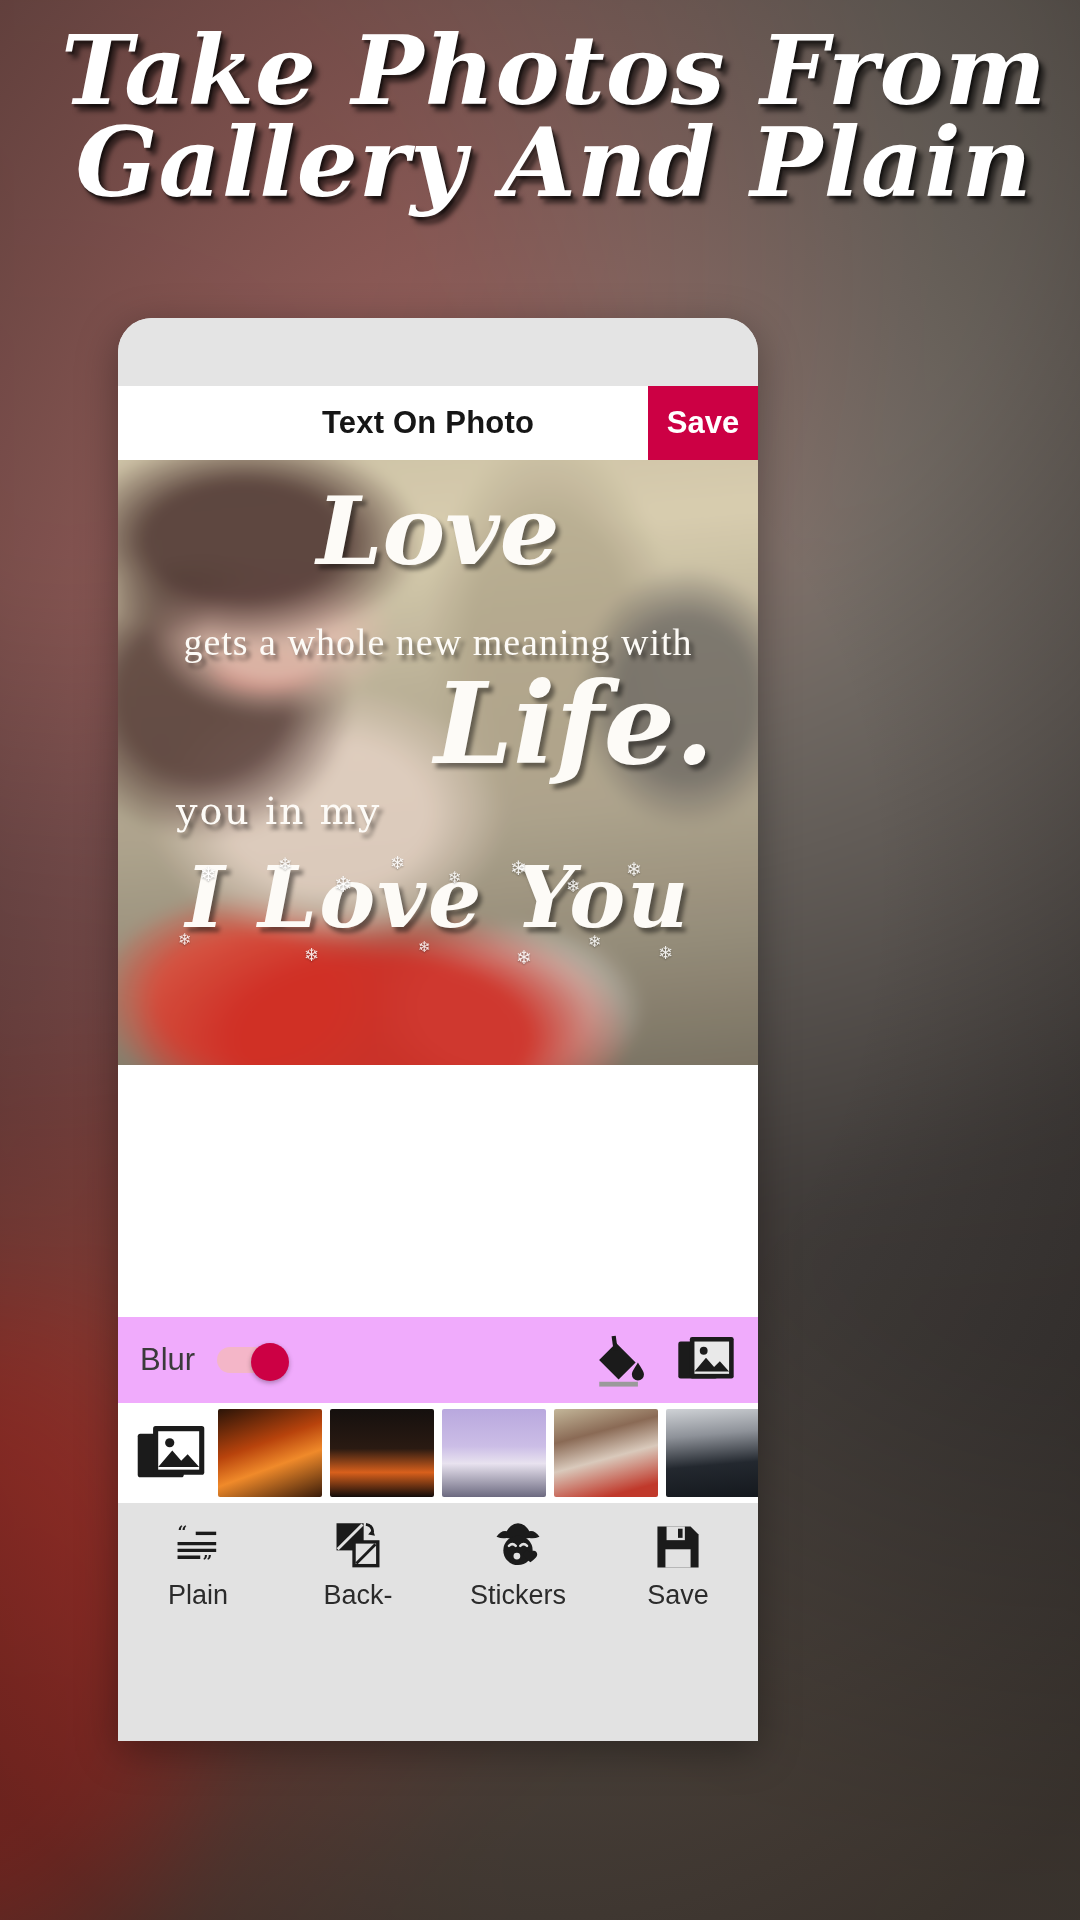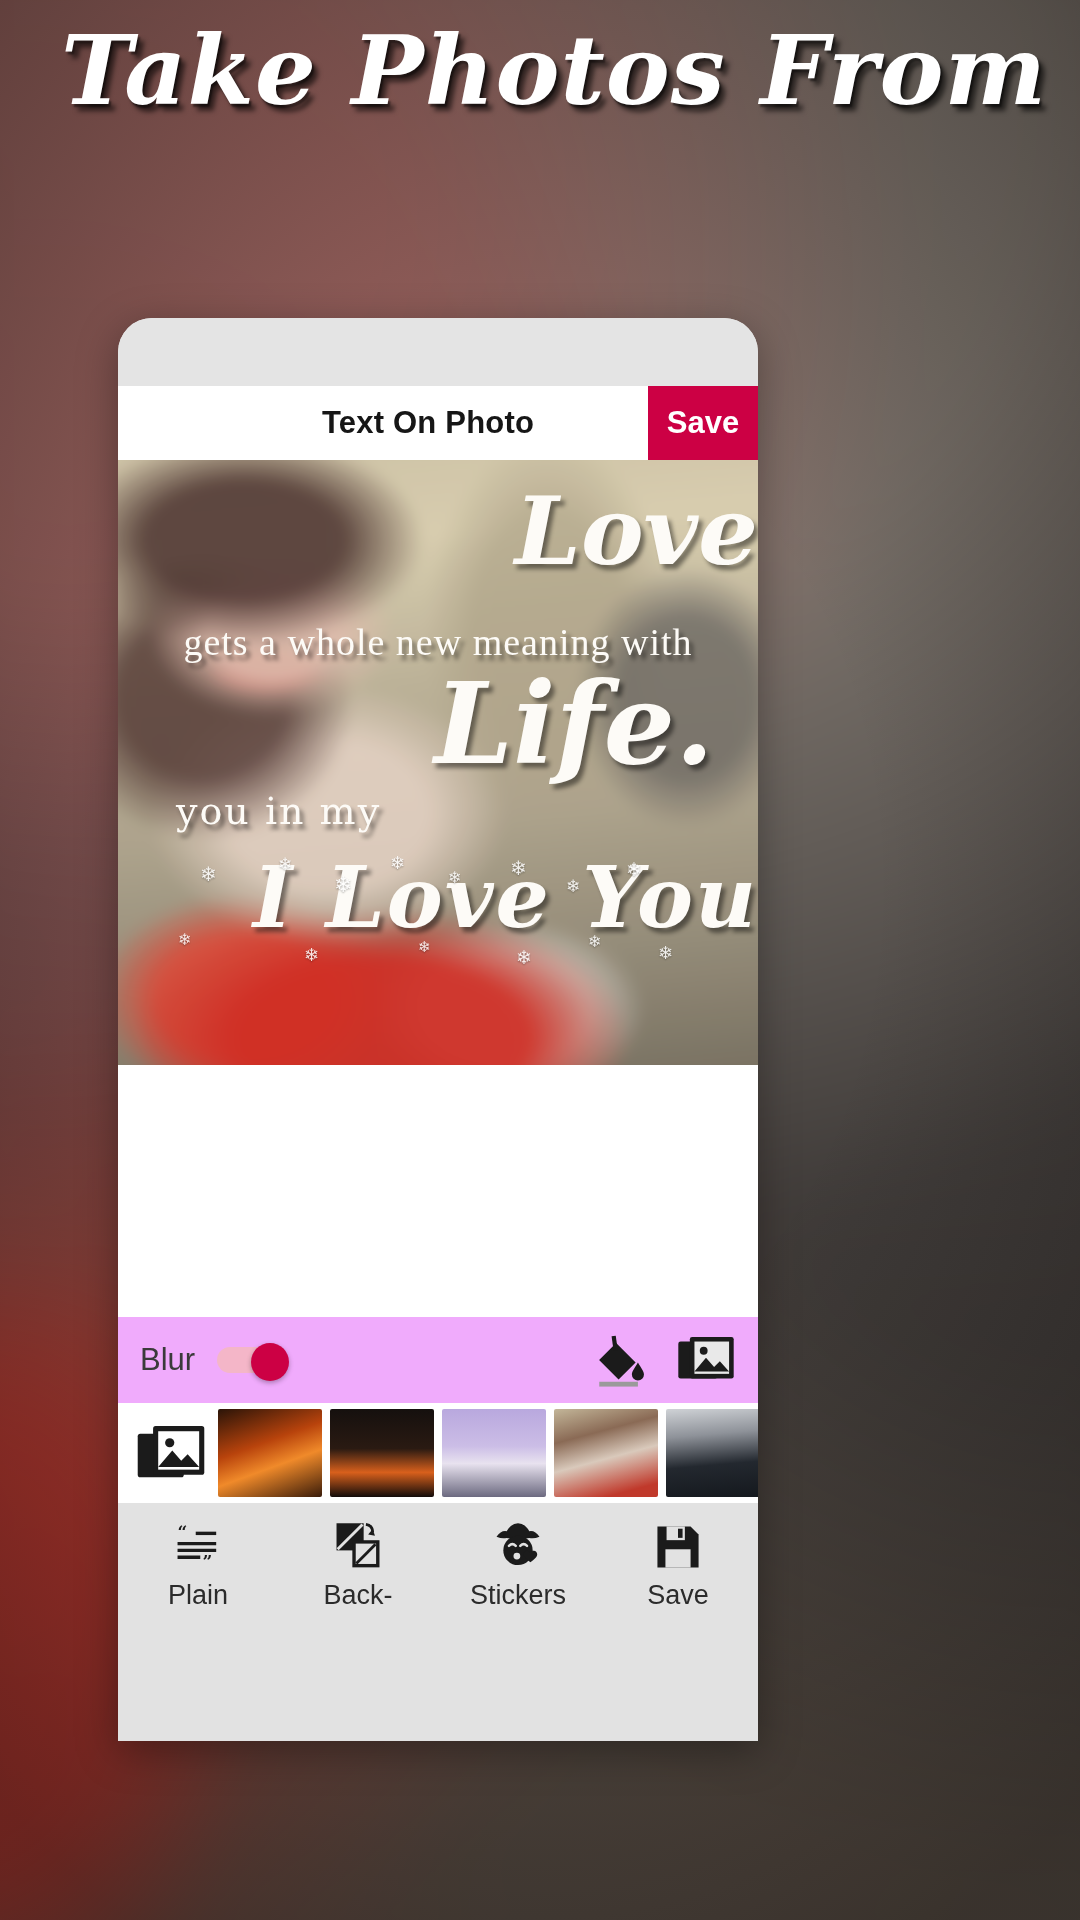--- a/index.html
+++ b/index.html
@@ -87,21 +87,21 @@
       radial-gradient(ellipse 20% 14% at 60% 88%, rgba(226,222,216,.7) 0 58%, rgba(0,0,0,0) 100%),
       radial-gradient(ellipse 16% 20% at 86% 40%, rgba(96,92,88,.75) 0 60%, rgba(0,0,0,0) 100%),
       radial-gradient(ellipse 18% 30% at 66% 30%, rgba(170,158,130,.7) 0 60%, rgba(0,0,0,0) 100%),
       linear-gradient(175deg,#c9bda0 0%,#d6cbab 18%,#b9ae93 38%,#a99e86 58%,#8f8672 78%,#6e6656 100%);
     filter: blur(6px); transform:scale(1.08);
   }
   .canvas-tint { position:absolute; inset:0; background:rgba(255,255,255,.05); }
 
   .ctext { position:absolute; width:100%; text-align:center; color:#fdfbf7;
            text-shadow: 4px 5px 4px rgba(0,0,0,.45); }
-  .script { font-family:"DejaVu Serif", serif; font-style:italic; font-weight:bold;text-align:right; }
+  .script { font-family:"DejaVu Serif", serif; font-style:italic; font-weight:bold; }
   .slab   { font-family:"DejaVu Serif", serif; font-weight:normal; }
 
   .t-love  { top:24px;  font-size:94px;  line-height:1;  }
   .t-gets  { top:160px; font-size:38px;  letter-spacing:1px;font-family:Liberation Serif, serif; }
   .t-life  { top:208px; font-size:112px; text-align:right; padding-right:44px; line-height:1; }
   .t-youin { top:300px; font-size:38px;  text-align:left; padding-left:58px; letter-spacing:2px;margin-top:29px; }
   .t-ily   { top:396px; font-size:84px;  line-height:1; letter-spacing:2px; }
 
   .flakes { position:absolute; top:390px; left:0; width:100%; height:130px; pointer-events:none; }
   .flake { position:absolute; color:#fff; opacity:.85; text-shadow:0 1px 2px rgba(0,0,0,.4); }
@@ -147,20 +147,21 @@
 </head>
 <body>
 
 <div class="bg-wrap">
   <div class="bg-layer"></div>
   <div class="bg-vig"></div>
 </div>
 
 <div class="headline">
   <span class="l1">Take Photos From</span>
+  <span class="l2">Gallery And Plain</span>
 </div>
 
 <div class="phone">
 
   <div class="phone-bezel"></div>
 
   <div class="appbar">
     <div class="appbar-title">Text On Photo</div>
     <div class="appbar-save">Save</div>
   </div>

